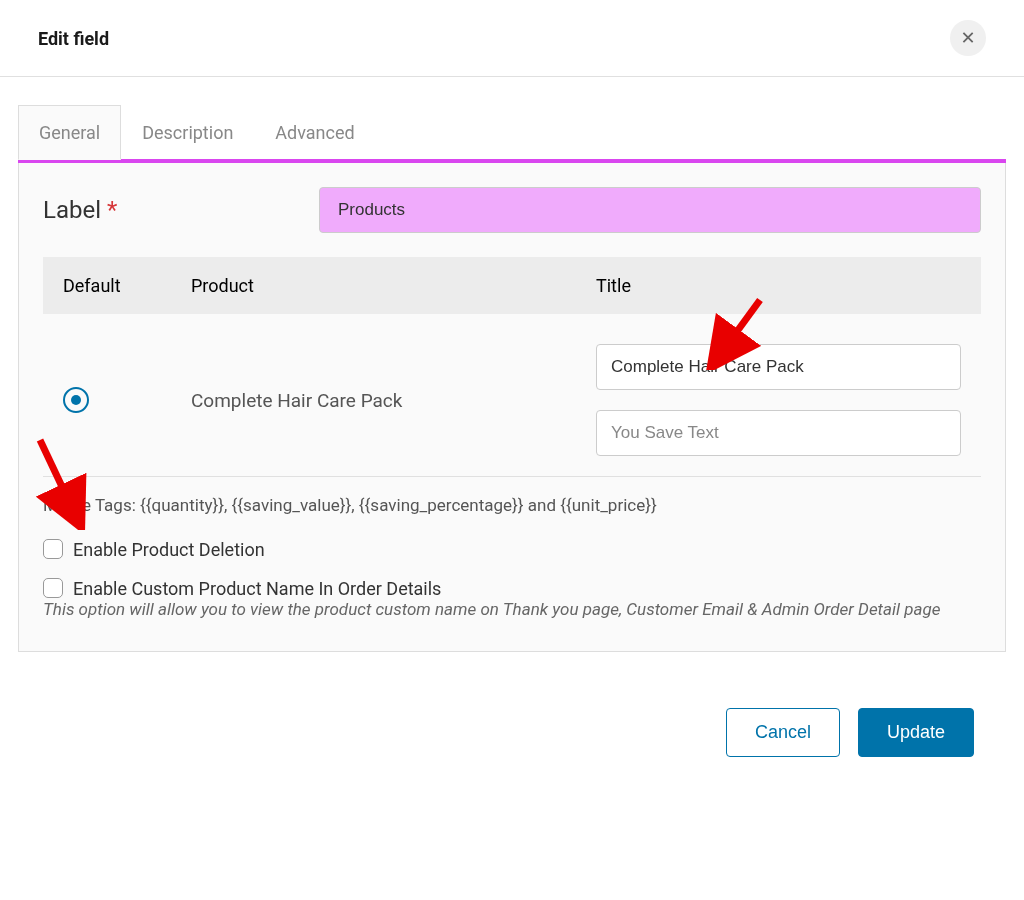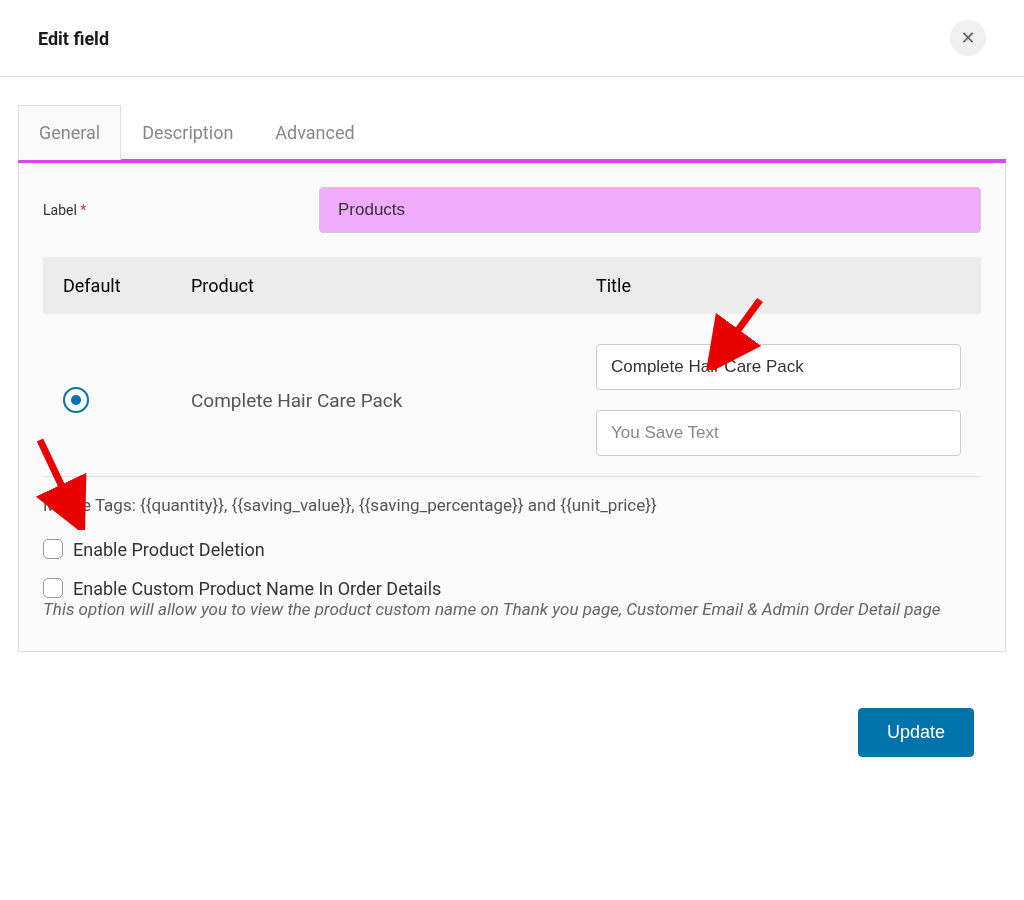--- a/index.html
+++ b/index.html
@@ -68,21 +68,21 @@
       border-top: none;
       padding: 24px 24px 28px 24px;
     }
     .form-row {
       display: flex;
       align-items: center;
       margin-bottom: 24px;
     }
     .label-col {
       width: 276px;
-      font-size: 14px;
+      font-size: 24px;
       color: #333;
     }
     .required {
       color: #d63638;
     }
     .text-input {
       flex: 1;
       padding: 12px 18px;
       border: 1px solid #ccc;
       border-radius: 4px;
@@ -263,20 +263,21 @@
     <div class="checkbox-row" style="margin-bottom:8px;">
       <div class="checkbox"></div>
       <div class="checkbox-label">Enable Custom Product Name In Order Details</div>
     </div>
     <div class="help-text">This option will allow you to view the product custom name on Thank you page, Customer Email &amp; Admin Order Detail page</div>
 
   </div>
 </div>
 
 <div class="modal-footer">
+  <button class="btn btn-cancel">Cancel</button>
   <button class="btn btn-update">Update</button>
 </div>
 
 <svg class="arrow-annotation" style="left:700px; top:290px; width:70px; height:80px;" viewBox="0 0 70 80">
   <defs>
     <marker id="ah1" markerWidth="8" markerHeight="8" refX="4" refY="4" orient="auto">
       <polygon points="0,0 8,4 0,8" fill="#e80000"></polygon>
     </marker>
   </defs>
   <line x1="60" y1="10" x2="22" y2="62" stroke="#e80000" stroke-width="7" marker-end="url(#ah1)"></line>

